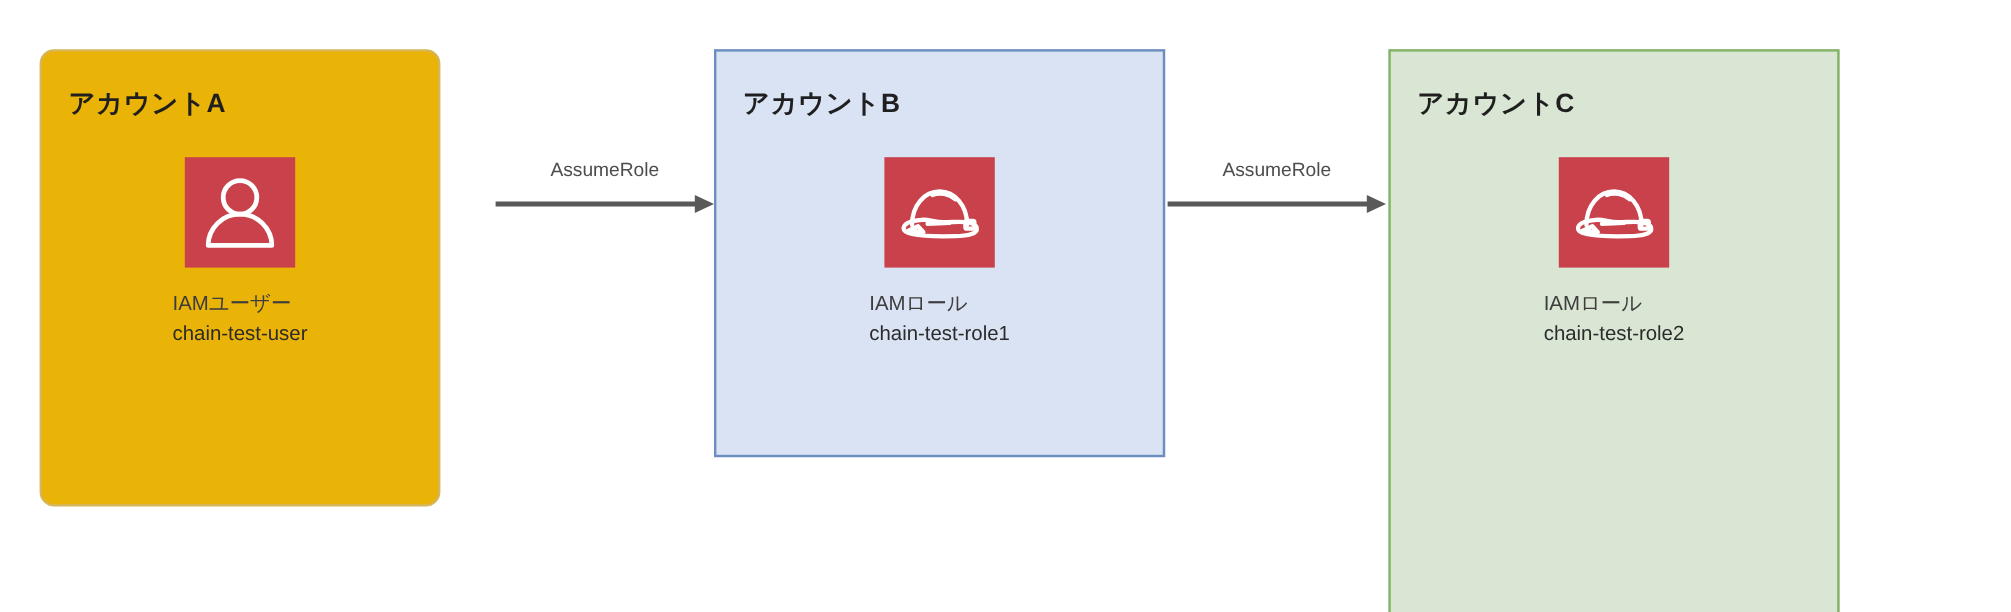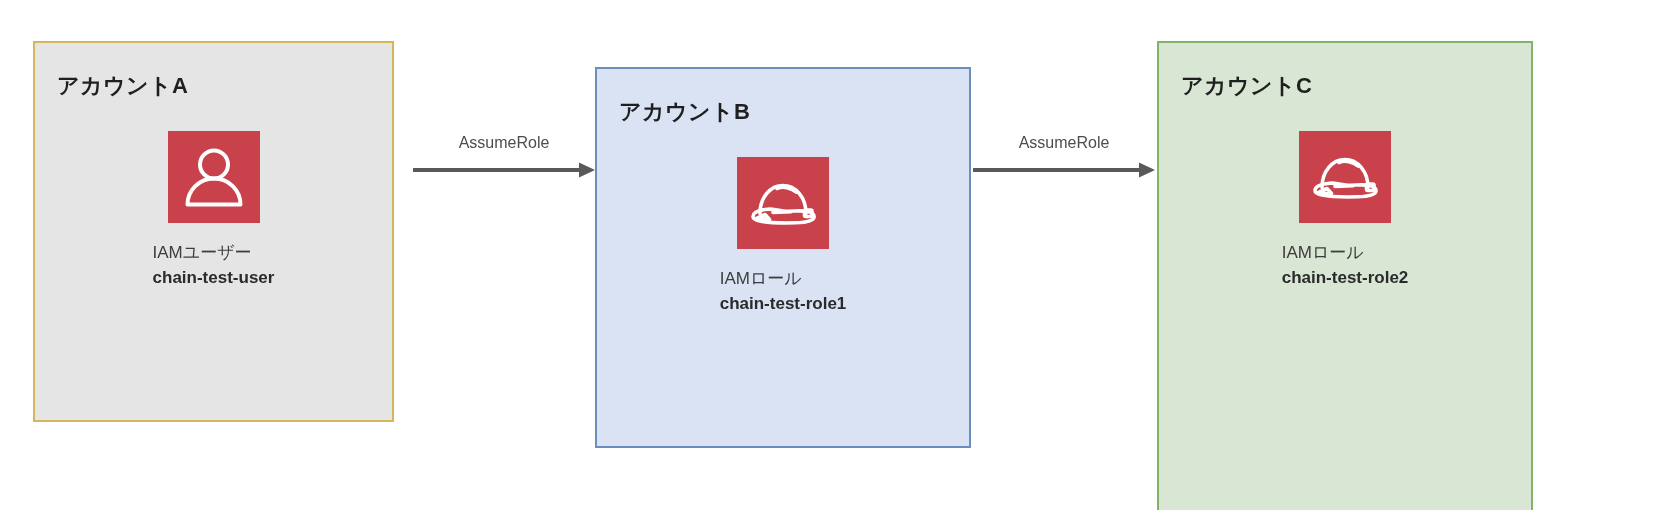--- a/index.html
+++ b/index.html
@@ -71,21 +71,21 @@
   }
 
   .resource-kind {
     font-size: 17px;
     color: #3d3d3d;
     display: block;
   }
 
   .resource-name {
     font-size: 17px;
-    font-weight: bold;
+    font-weight: normal;
     color: #2b2b2b;
     display: block;
   }
 
   
   .arrow {
     position: absolute;
     height: 48px;
   }
   .arrow svg { display: block; overflow: visible; }
@@ -98,21 +98,21 @@
     font-size: 16px;
     color: #4d4d4d;
     white-space: nowrap;
   }
 </style>
 </head>
 <body>
 
 <div id="canvas">
 
-  <div class="account-box" id="box-a" style="left:33px; top:41px; width:361px; height:381px; background:#e5e5e5; border-color:#d6b656;">
+  <div class="account-box" id="box-a" style="left:33px; top:41px; width:334px; height:381px; background:#eab308; border-color:#d6b656;border-radius:12px;">
     <div class="account-title">アカウントA</div>
 
     <div class="resource">
       <div class="icon-tile">
         <svg width="72" height="72" viewBox="0 0 72 72" aria-hidden="true">
           <circle cx="36" cy="23.5" r="14" fill="none" stroke="#ffffff" stroke-width="4"></circle>
           <path d="M9.5 63.5 A26.5 26 0 0 1 62.5 63.5 Z" fill="none" stroke="#ffffff" stroke-width="4" stroke-linejoin="round"></path>
         </svg>
       </div>
       <div class="resource-caption">
@@ -123,21 +123,21 @@
   </div>
 
   <div class="arrow" id="arrow1" style="left:413px; top:160px; width:182px;">
     <span class="arrow-label">AssumeRole</span>
     <svg width="182" height="20" viewBox="0 0 182 20">
       <line x1="0" y1="10" x2="168" y2="10" stroke="#595959" stroke-width="4"></line>
       <path d="M182 10 L166 2.5 L166 17.5 Z" fill="#595959"></path>
     </svg>
   </div>
 
-  <div class="account-box" id="box-b" style="left:595px; top:41px; width:376px; height:381px; background:#dae3f3; border-color:#6c8ebf;margin-top:26px;">
+  <div class="account-box" id="box-b" style="left:595px; top:41px; width:376px; height:340px; background:#dae3f3; border-color:#6c8ebf;">
     <div class="account-title">アカウントB</div>
 
     <div class="resource">
       <div class="icon-tile">
         <svg width="74" height="74" viewBox="0 0 74 74" aria-hidden="true">
           <g fill="none" stroke="#ffffff" stroke-width="3.6" stroke-linecap="round" stroke-linejoin="round">
             <path d="M14 47.5 C14 31 24.5 19.5 37 19.5 C49.5 19.5 60 31 60 47.5"></path>
             <path d="M7 50.5 C7 46.5 13 44 22 43.2 C28 42.7 33 45.2 40 45.2
                      C49 45.2 57 44.2 62 45.6 C66.5 46.9 68.5 49 68 51.5
                      C67.4 54.5 61 56.5 50 56.8 C38 57.1 22 56.8 14 55

